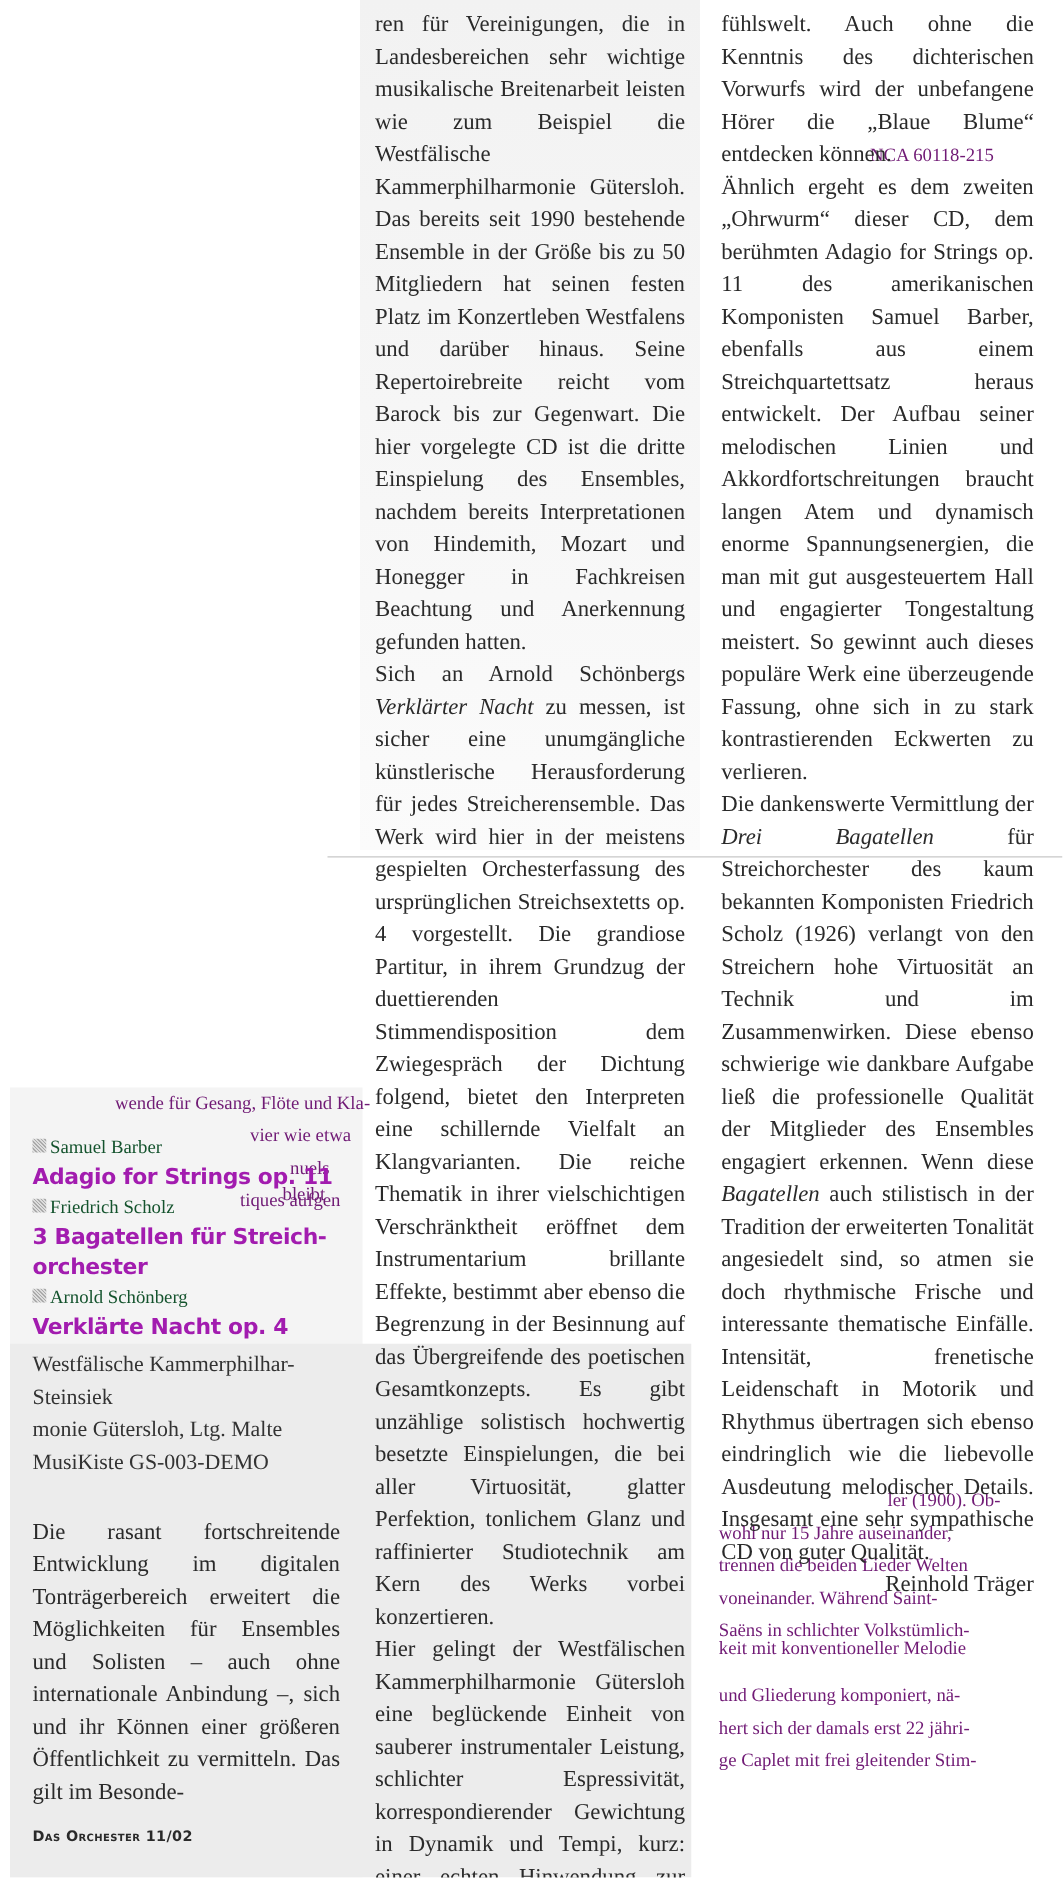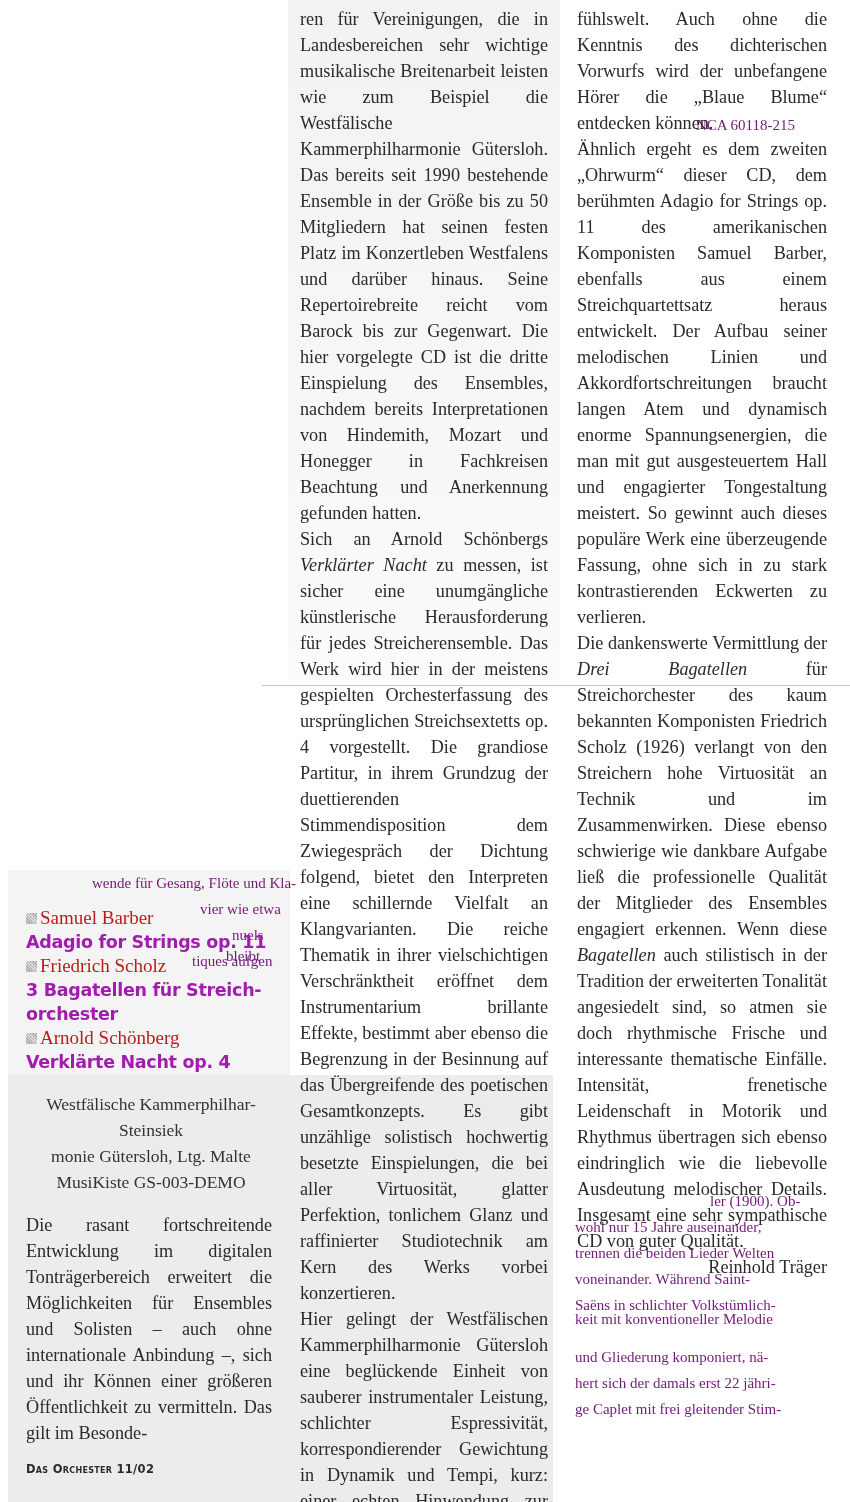--- a/index.html
+++ b/index.html
@@ -31,31 +31,31 @@
   }
   .col {
     position: absolute; font-size: 18.2px; line-height: 26px; text-align: justify;
     hyphens: manual;
   }
   .col p { margin: 0; text-indent: 0; }
   .col-mid { left: 300px; top: 6px; width: 248px; }
   .col-right { left: 577px; top: 6px; width: 250px; }
   .col-left { left: 26px; top: 1212px; width: 246px; }
   .credits { position: absolute; left: 26px; top: 906px; width: 250px; }
-  .composer { font-size: 19px; line-height: 24px; color: #b91c1c; }
+  .composer { font-size: 15px; line-height: 24px; color: #14532d; }
   .composer .sq {
     display: inline-block; width: 11px; height: 11px; margin-right: 3px;
     background: repeating-linear-gradient(45deg, #aaa 0 1px, #ddd 1px 2px);
     vertical-align: 0px;
   }
   .work {
     font-family: "DejaVu Sans", "Liberation Sans", sans-serif; font-weight: bold;
     font-size: 17.5px; line-height: 24px; color: #a21caf; letter-spacing: -0.3px;
   }
-  .cdinfo { font-size: 17.5px; line-height: 26px; color: #333; margin-top: 17px; text-align: center; }
+  .cdinfo { font-size: 17.5px; line-height: 26px; color: #333; margin-top: 4px; }
   .footer {
     position: absolute; left: 26px; top: 1462px;
     font-family: "DejaVu Sans", "Liberation Sans", sans-serif; font-weight: bold;
     font-size: 11.5px; color: #2a2a2a; font-variant: small-caps; letter-spacing: 0.3px;
   }
   .signature { text-align: right; }
   .ital { font-style: italic; }
 </style>
 </head>
 <body>

